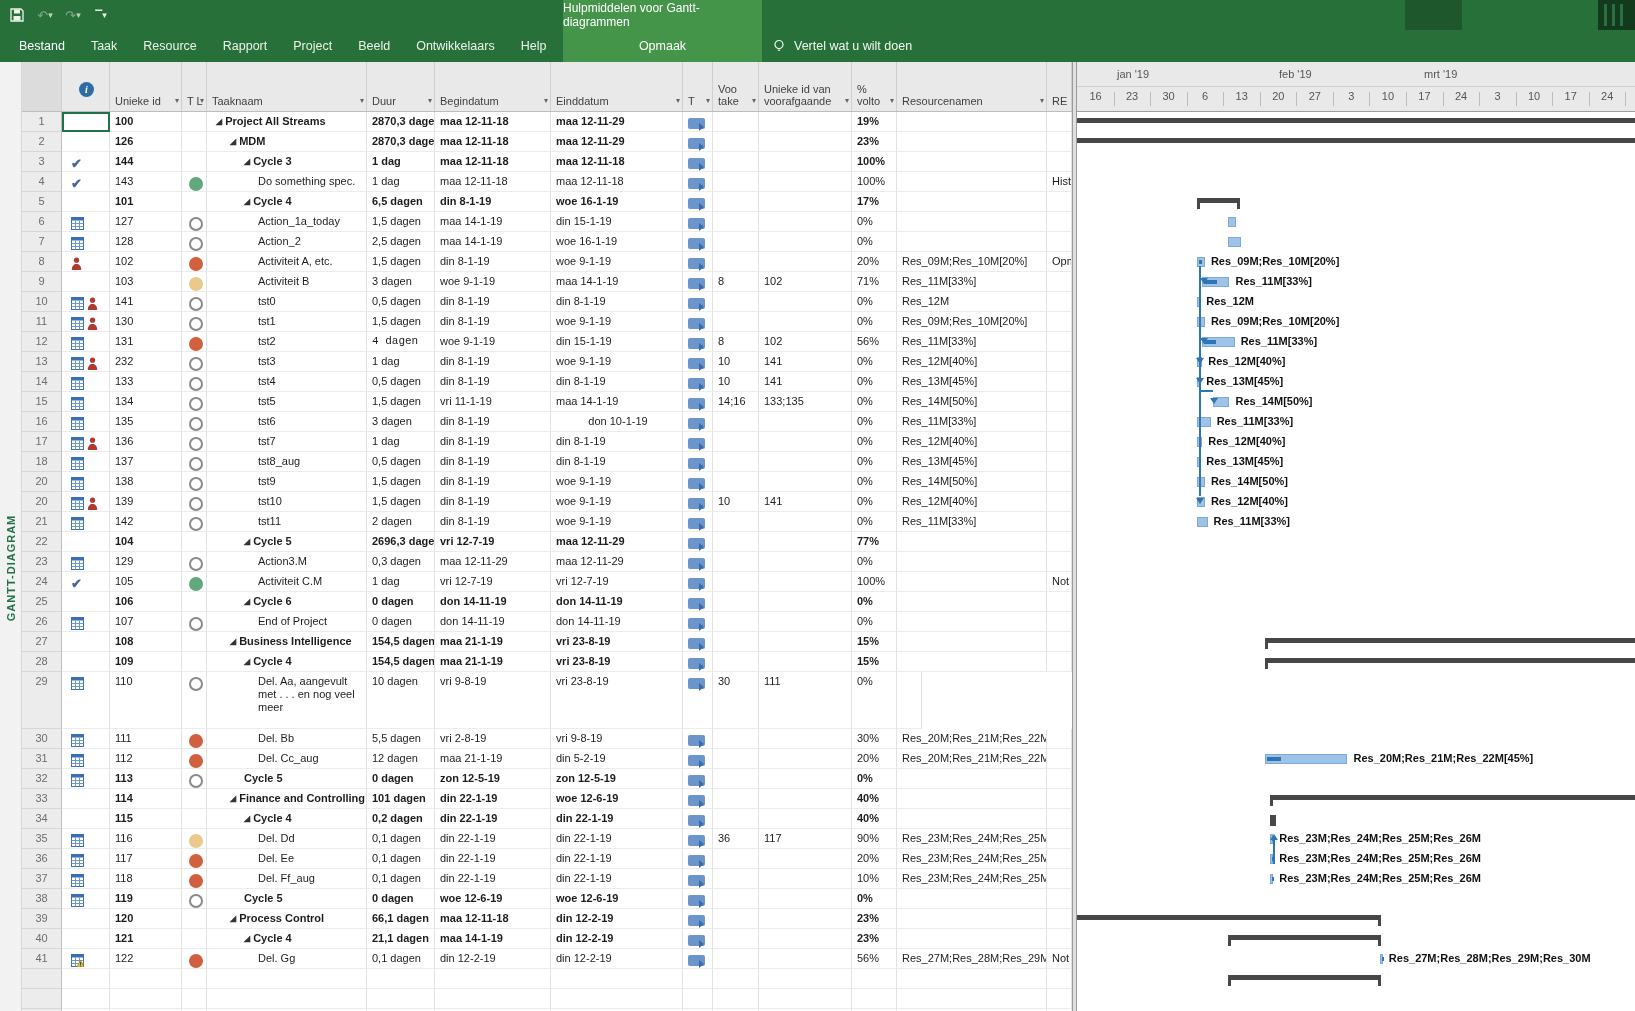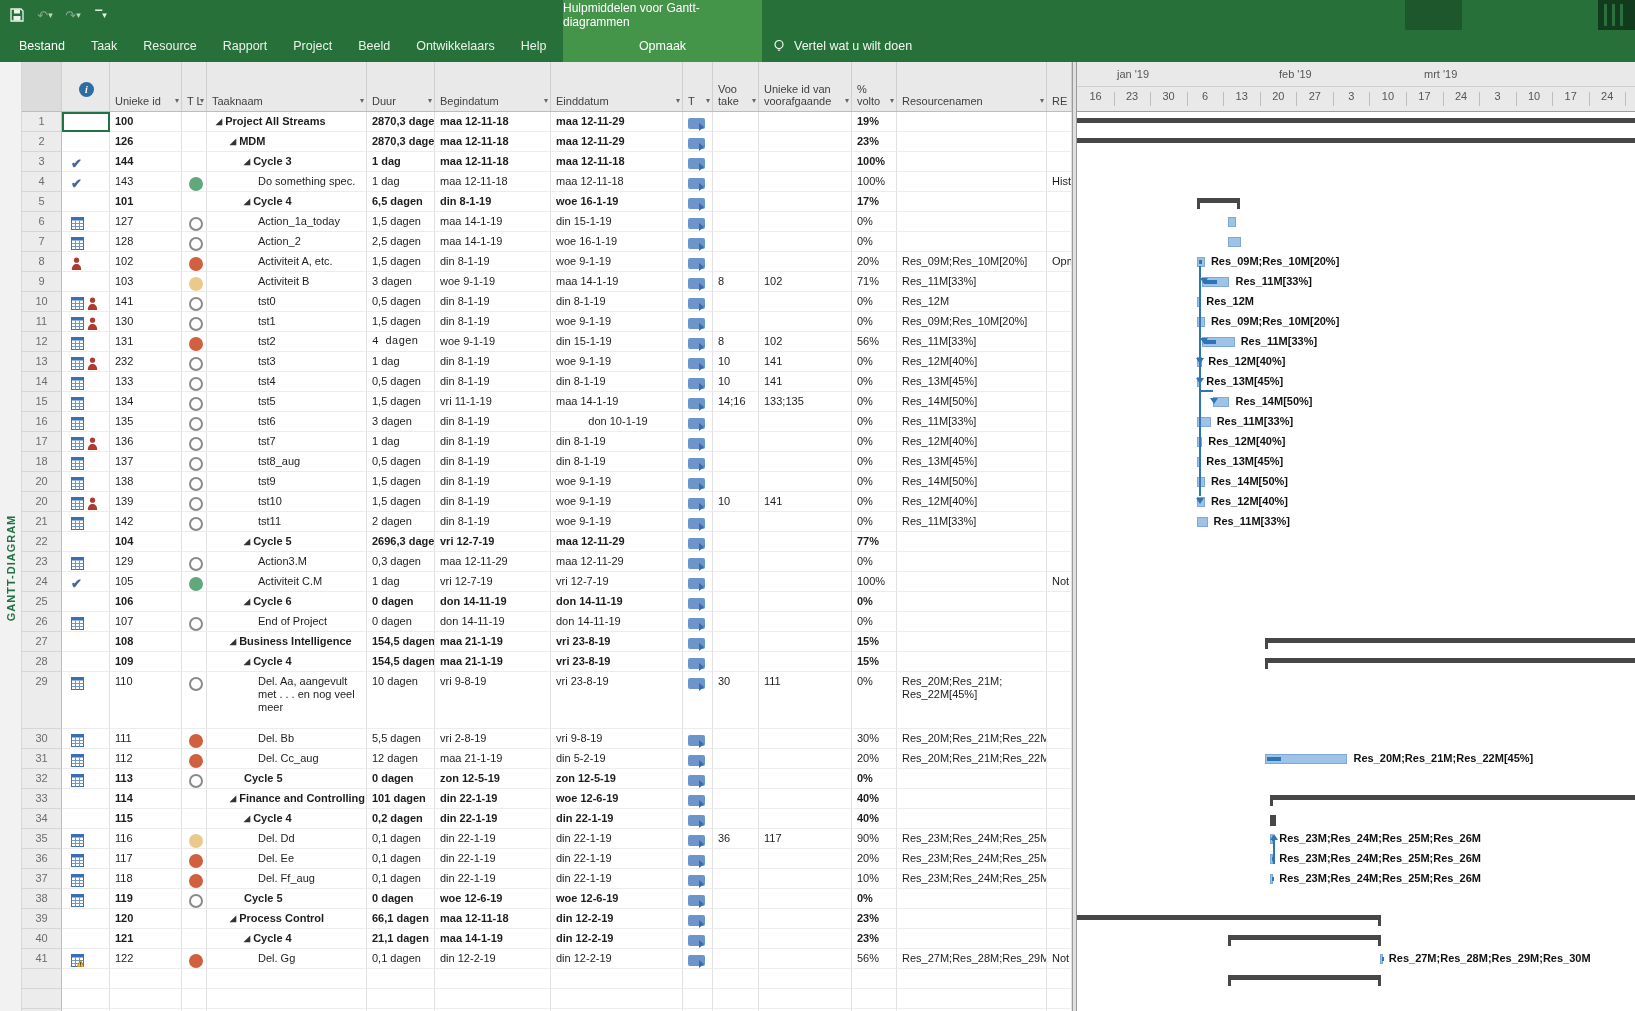--- a/index.html
+++ b/index.html
@@ -1044,22 +1044,20 @@
         <div class="cell wrapname" style="width: 160px; padding-left: 51px;"><span>Del. Aa, aangevult met . . . en nog veel meer</span></div>
         <div class="cell" style="width: 68px;">10 dagen</div>
         <div class="cell" style="width: 116px;">vri 9-8-19</div>
         <div class="cell" style="width: 132px;">vri 23-8-19</div>
         <div class="cell" style="width: 30px;">
           <div class="tmode-ic"></div>
         </div>
         <div class="cell" style="width: 46px;">30</div>
         <div class="cell" style="width: 93px;">111</div>
         <div class="cell" style="width: 45px;">0%</div>
-        <div class="cell res-multi" style="width: 150px;">Res_20M;Res_21M;
-Res_22M[45%]</div>
         <div class="cell" style="width: 25px;"></div>
       </div>
       <div class="trow" style="height: 20px;">
         <div class="cell rownum" style="width: 40px;">30</div>
         <div class="cell" style="width: 48px;">
           <div class="ind-wrap">
             <span>
               <svg width="13" height="13" viewBox="0 0 13 13">
                 <rect x="0.5" y="0.5" width="12" height="12" fill="#fff" stroke="#3b6fb5"></rect>
                 <rect x="0.5" y="0.5" width="12" height="3" fill="#3b6fb5"></rect>

